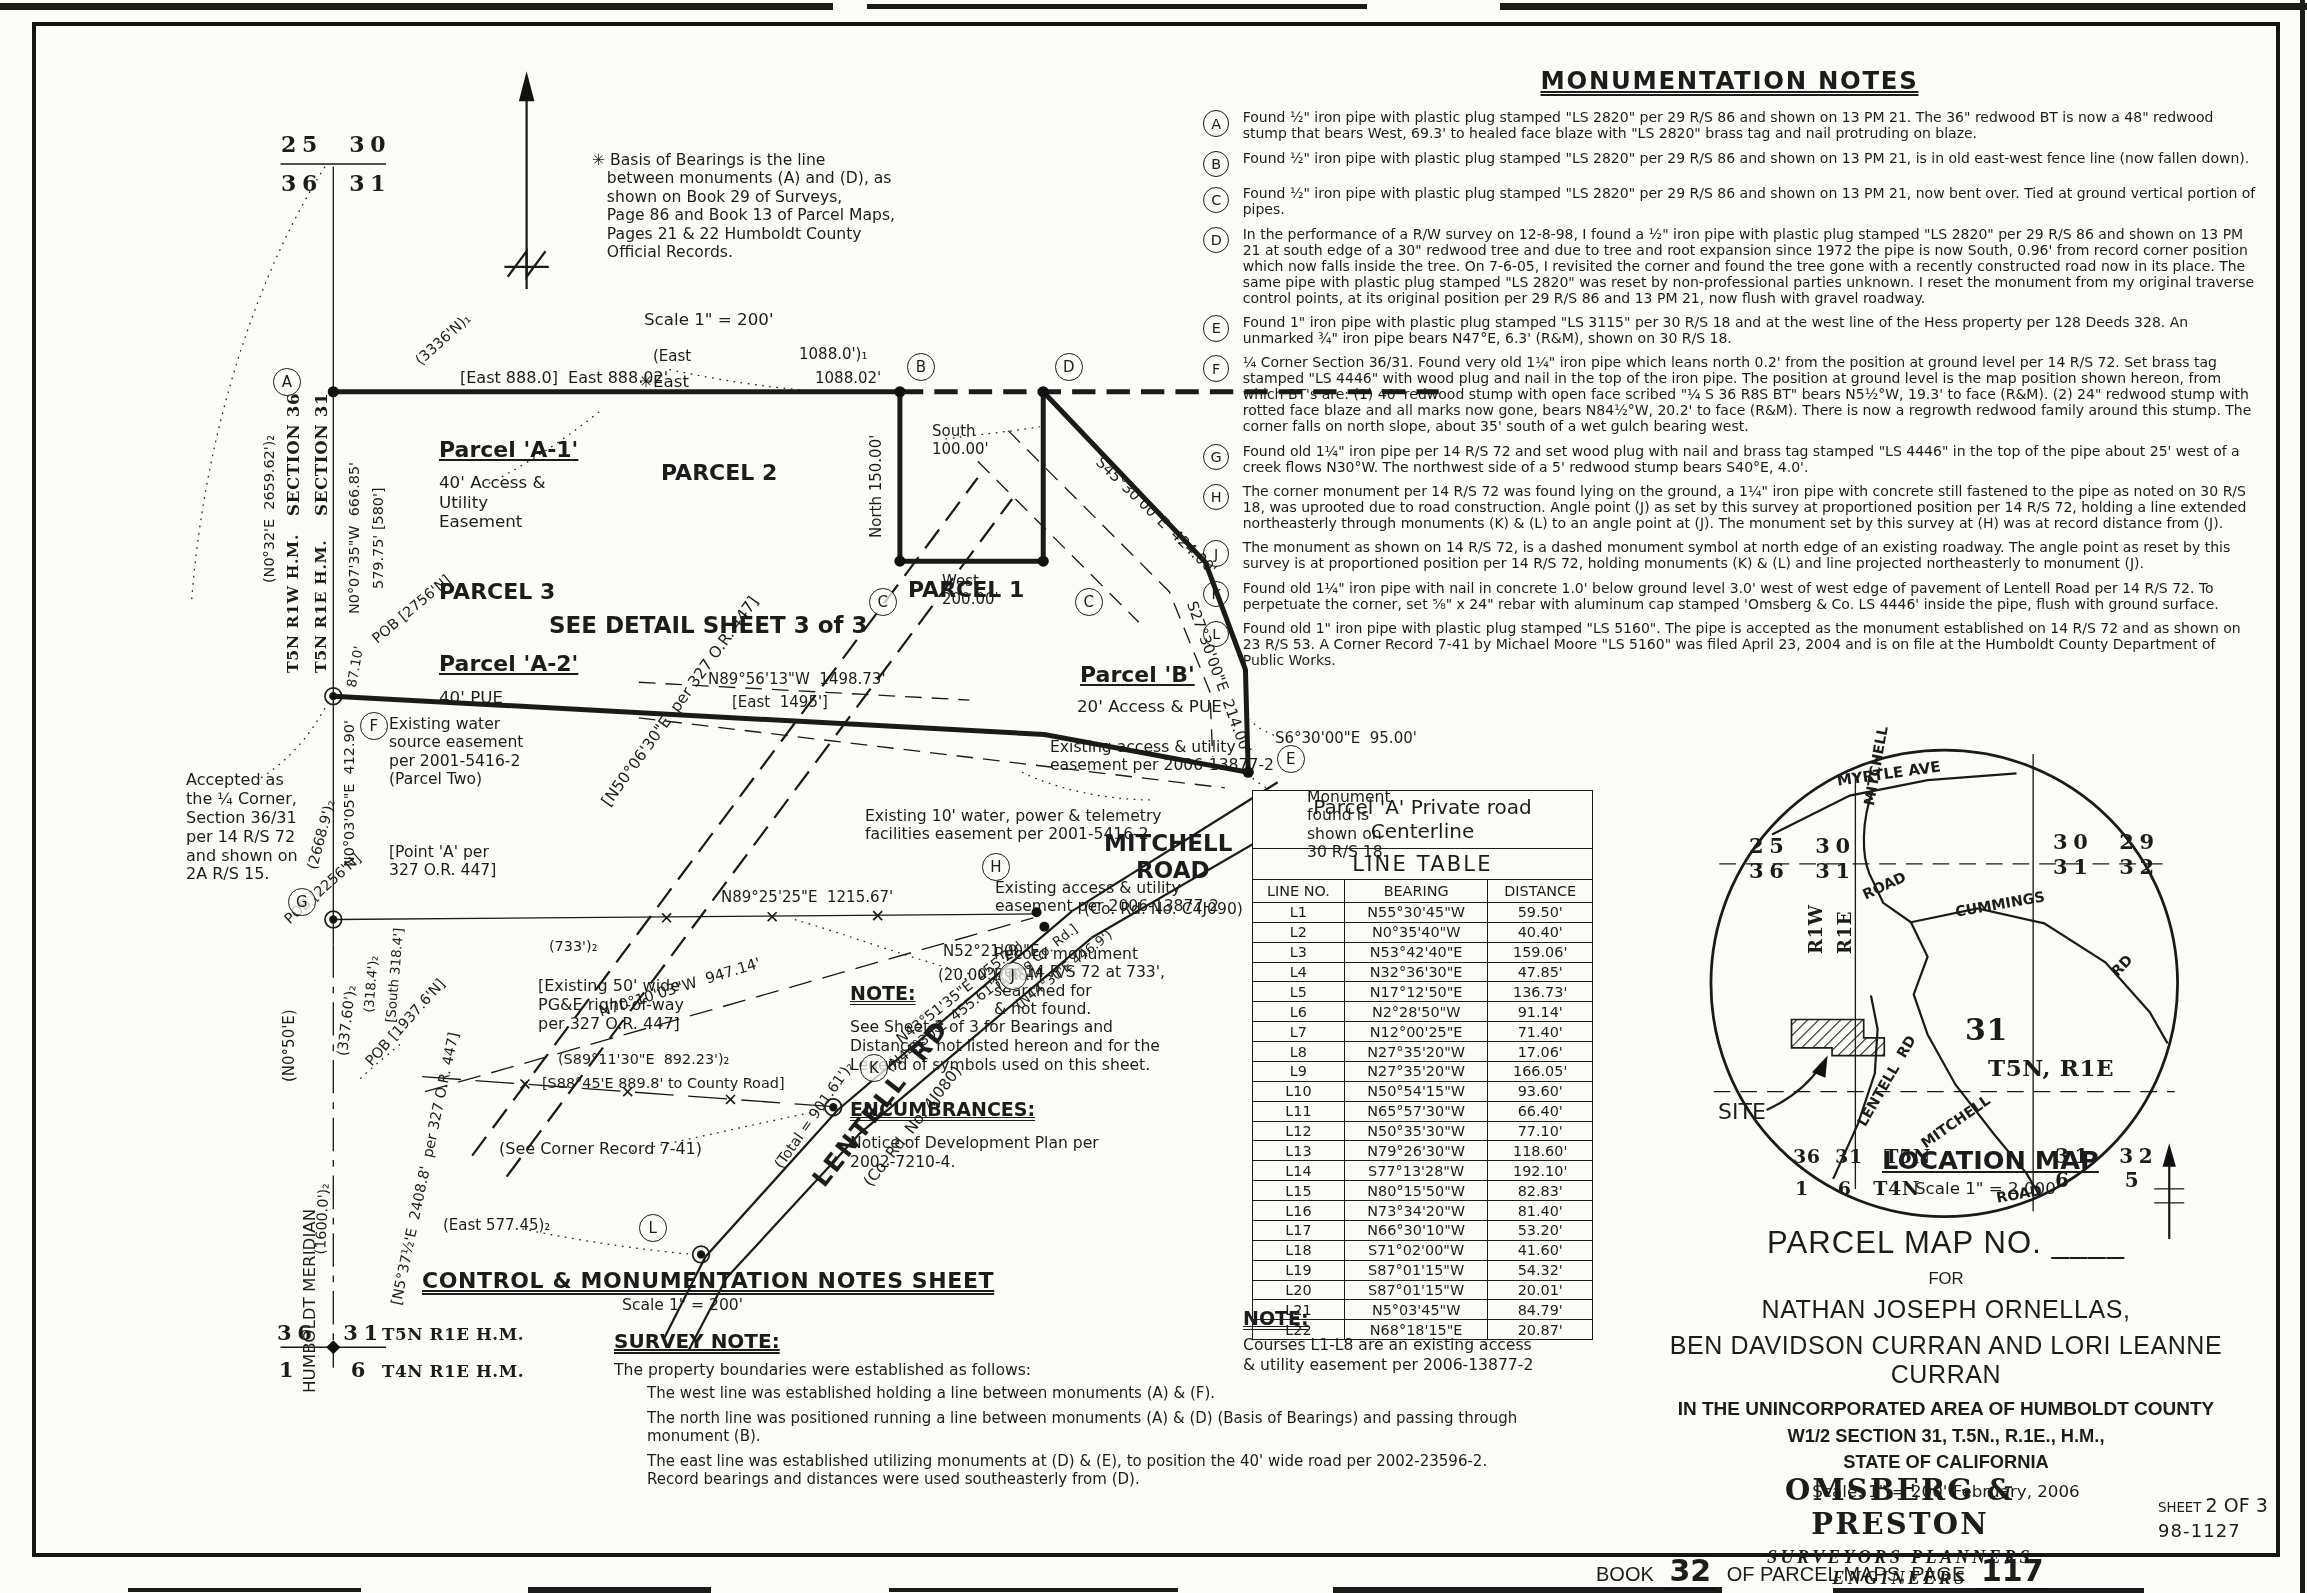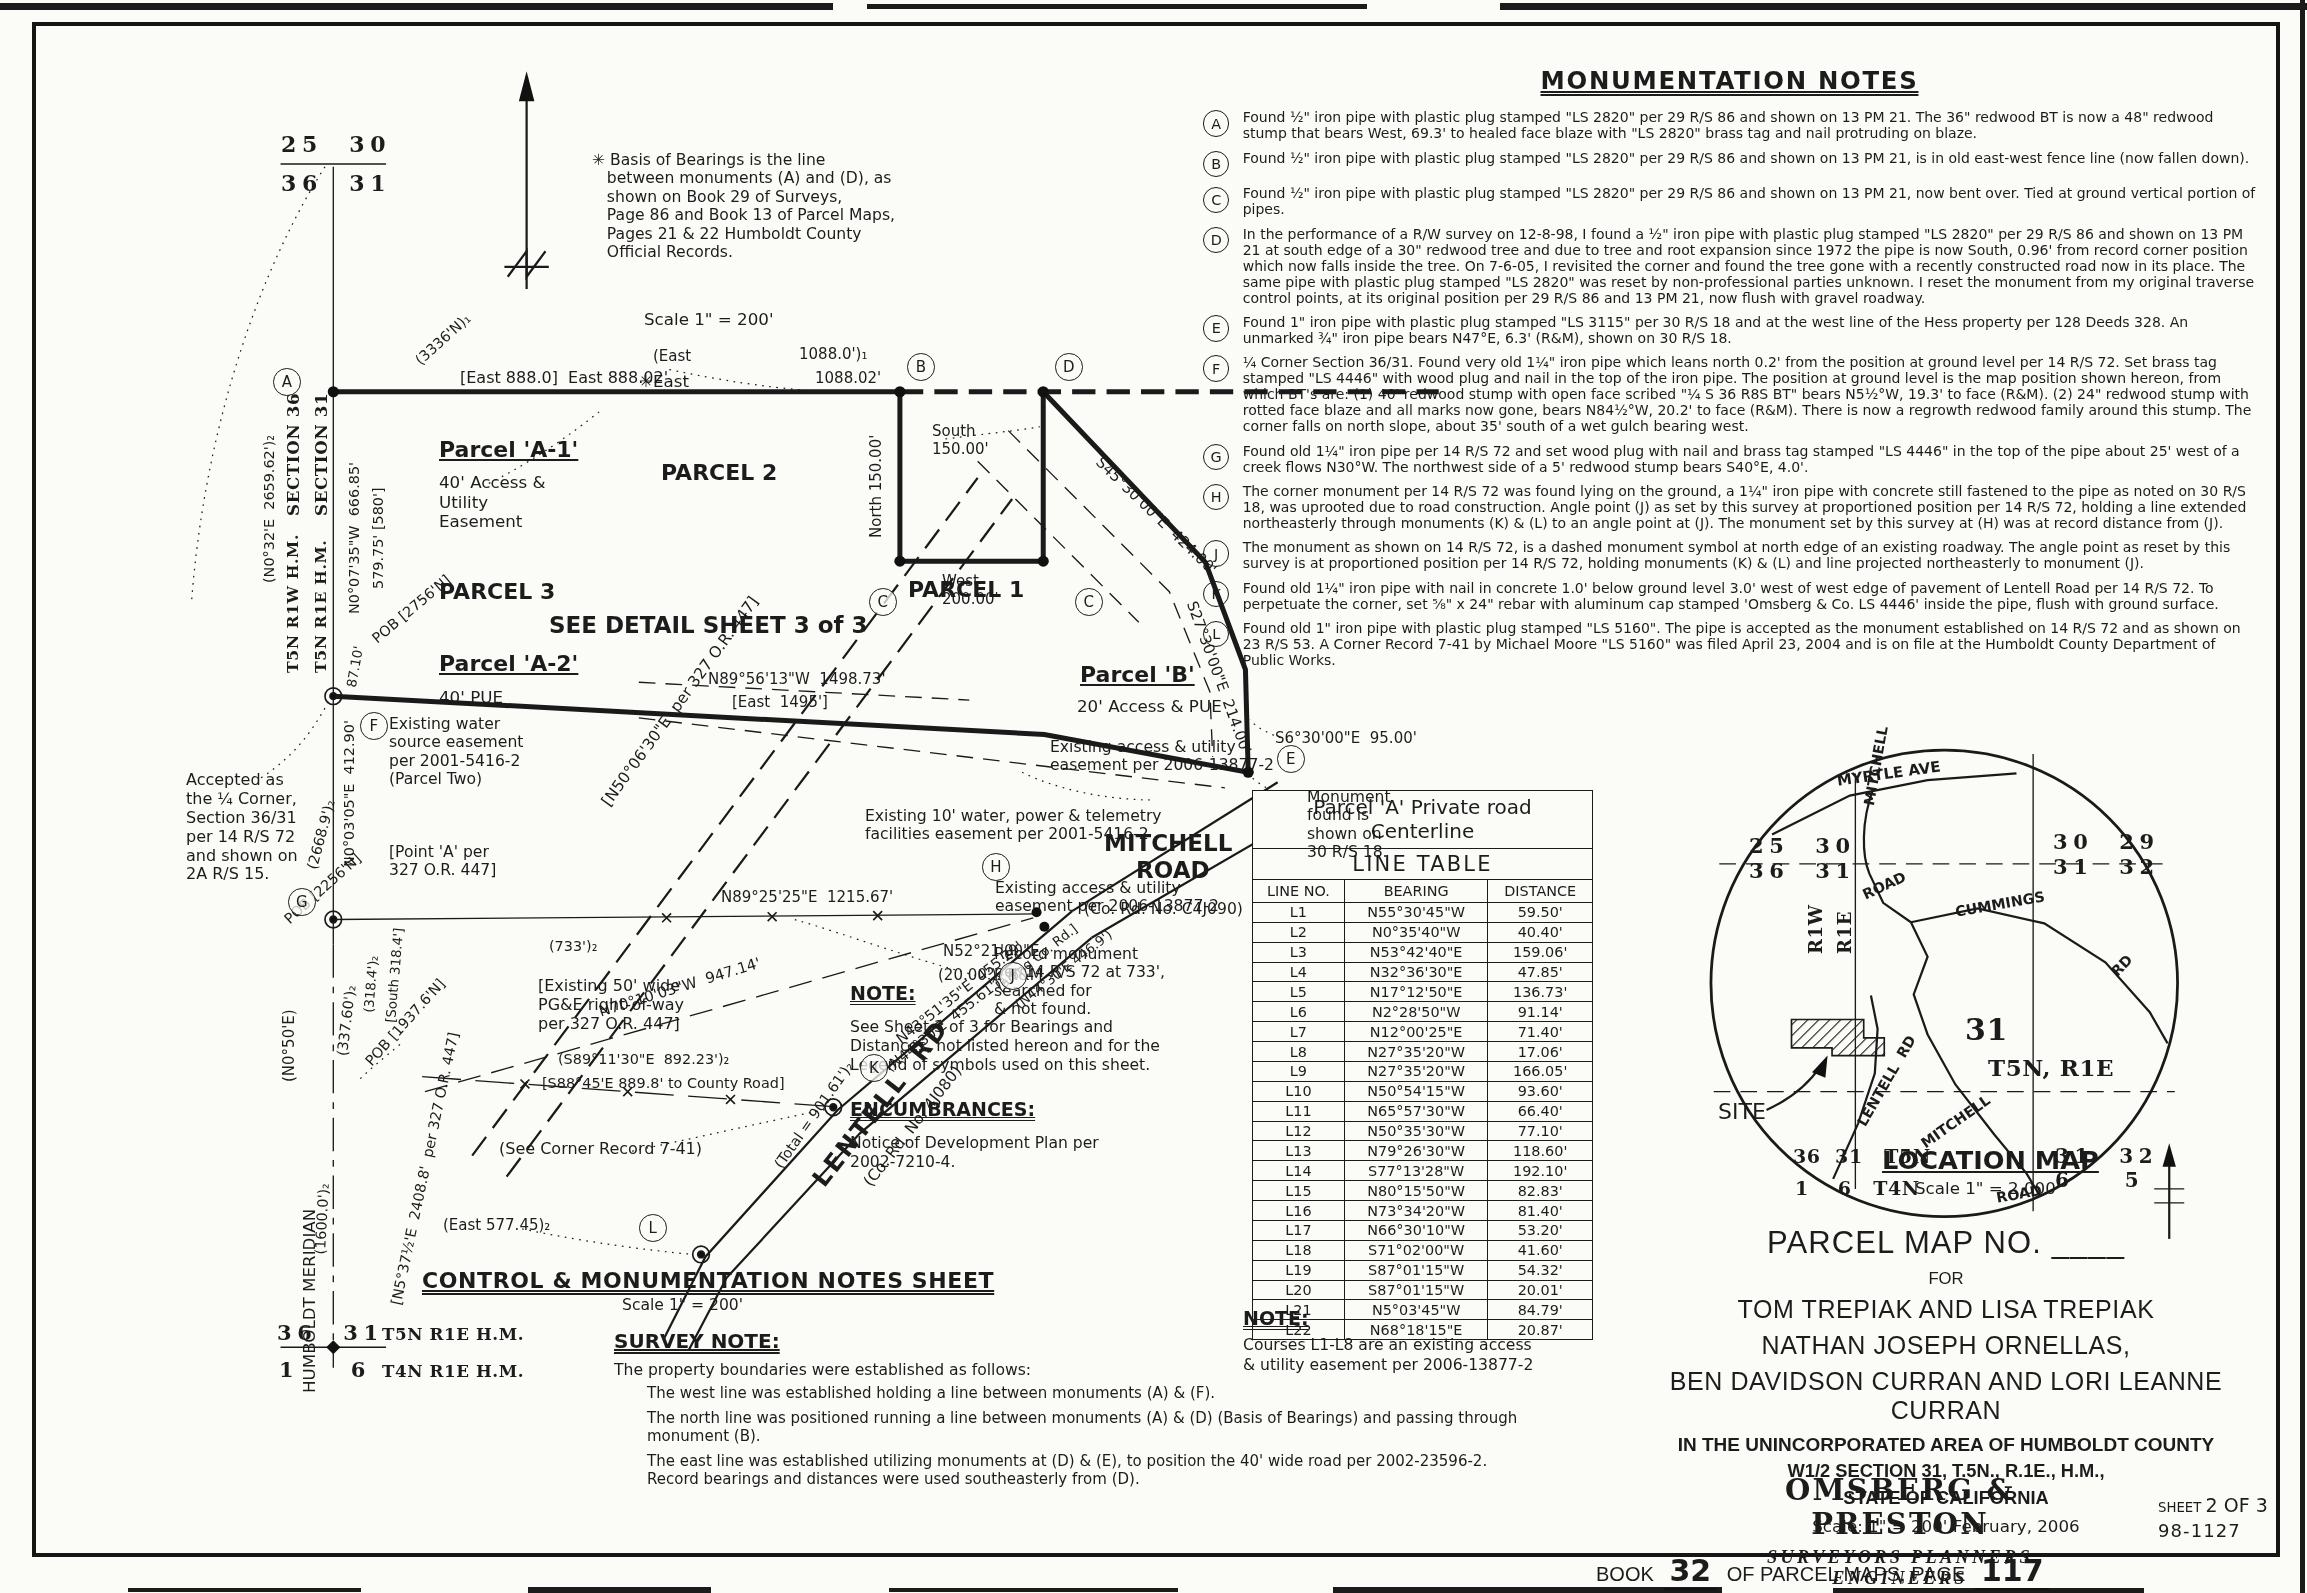--- a/index.html
+++ b/index.html
@@ -405,21 +405,20 @@
     <div id="survey-items">
         <p class="sitem">The west line was established holding a line between monuments (A) &amp; (F).</p>
         <p class="sitem">The north line was positioned running a line between monuments (A) &amp; (D) (Basis of Bearings) and passing through monument (B).</p>
         <p class="sitem">The east line was established utilizing monuments at (D) &amp; (E), to position the 40' wide road per 2002-23596-2.  Record bearings and distances were used southeasterly from (D).</p>
       </div>
   </div>
 
   <div id="title-blk">
     <div class="pm">PARCEL MAP NO. ____</div>
     <div class="for">FOR</div>
-    <div class="nm">TOM TREPIAK AND LISA TREPIAK</div>
     <div class="nm">NATHAN JOSEPH ORNELLAS,</div>
     <div class="nm">BEN DAVIDSON CURRAN AND LORI LEANNE CURRAN</div>
     <div class="l1">IN THE UNINCORPORATED AREA OF HUMBOLDT COUNTY</div>
     <div class="l2">W1/2 SECTION 31, T.5N., R.1E., H.M.,</div>
     <div class="l2">STATE OF CALIFORNIA</div>
     <div class="sd">Scale: 1" = 200'     February, 2006</div>
   </div>
   <div id="firm-blk">
     <div class="firm">OMSBERG &amp; PRESTON</div>
     <div class="fsub">SURVEYORS   PLANNERS   ENGINEERS</div>
@@ -454,21 +453,21 @@
       <div class="lbl secnum" style="left: 281px; top: 171px; font-size: 22px;">36  31</div>
       <div class="lbl secnum2" style="left: 284px; top: 516px; font-size: 16.7px; transform: rotate(-90deg);">SECTION 36</div>
       <div class="lbl secnum2" style="left: 312px; top: 516px; font-size: 16.7px; transform: rotate(-90deg);">SECTION 31</div>
       <div class="lbl secnum2" style="left: 284px; top: 673px; font-size: 15.6px; transform: rotate(-90deg);">T5N R1W H.M.</div>
       <div class="lbl secnum2" style="left: 312px; top: 673px; font-size: 15.6px; transform: rotate(-90deg);">T5N R1E H.M.</div>
       <div class="lbl" style="left: 261px; top: 583px; font-size: 14.4px; transform: rotate(-90deg);">(N0°32'E  2659.62')₂</div>
       <div class="lbl" style="left: 346px; top: 614px; font-size: 14.4px; transform: rotate(-90deg);">N0°07'35"W  666.85'</div>
       <div class="lbl" style="left: 370px; top: 589px; font-size: 14.4px; transform: rotate(-90deg);">579.75' [580']</div>
       <div class="lbl" style="left: 868px; top: 538px; font-size: 15px; transform: rotate(-90deg);">North 150.00'</div>
       <div class="lbl" style="left: 932px; top: 423px; font-size: 15px;">South
-150.00'</div>
+100.00'</div>
       <div class="lbl" style="left: 942px; top: 573px; font-size: 15px;">West
 200.00'</div>
       <div class="lbl" style="left: 1104px; top: 454px; font-size: 15px; transform: rotate(44deg);">S45°30'00"E  424.00'</div>
       <div class="lbl" style="left: 1199px; top: 599px; font-size: 15px; transform: rotate(70deg);">S27°30'00"E  214.00'</div>
       <div class="lbl" style="left: 1275px; top: 730px; font-size: 15px;">S6°30'00"E  95.00'</div>
       <div class="lbl" style="left: 1307px; top: 788px; font-size: 15.6px;">Monument
 found is
 shown on
 30 R/S 18.</div>
       <div class="lbl b ul" style="left: 439px; top: 437px; font-size: 22px;">Parcel 'A-1'</div>

